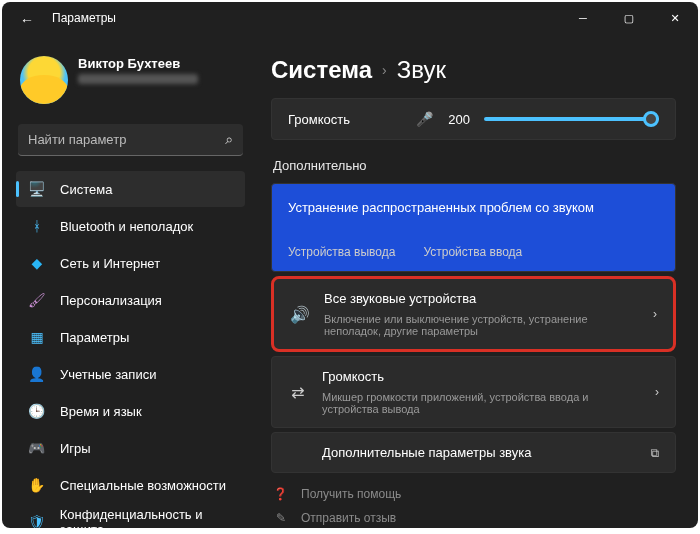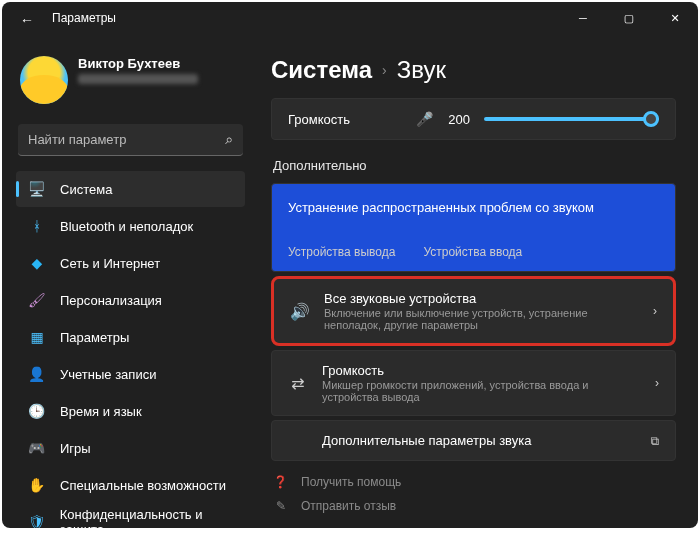--- a/index.html
+++ b/index.html
@@ -44,21 +44,21 @@
 .sect{font-size:13px;color:#e8e8e8;margin:18px 0 10px 2px}
 .trouble{background:#1d4ed8;border:1px solid #333;border-radius:4px;padding:16px 16px 12px 16px;margin-bottom:4px}
 .trouble .t{font-size:13px;margin-bottom:30px}
 .trouble .btns{display:flex;gap:28px}
 .trouble .btns span{font-size:12px;color:#ccc;cursor:pointer}
 .row{background:#2b2b2b;border:1px solid #333;border-radius:4px;padding:12px 16px;display:flex;align-items:center;gap:14px;margin-bottom:4px;cursor:pointer}
 .row.hl{border:3px solid #d93025;border-radius:8px}
 .row .ric{width:20px;flex-shrink:0;color:#ccc;font-size:16px;display:flex;align-items:center;justify-content:center}
 .row .txt{flex:1}
 .row .txt .t1{font-size:13px}
-.row .txt .t2{font-size:11px;color:#999;margin-top:1px}
+.row .txt .t2{font-size:11px;color:#999;margin-top:7px}
 .row .arr{color:#ccc;font-size:12px}
 .footer{margin-top:14px;padding-left:2px}
 .flink{display:flex;align-items:center;gap:12px;font-size:12px;color:#8a8a8a;margin-bottom:10px;cursor:pointer}
 .flink .fi{width:16px;text-align:center}
 </style>
 </head>
 <body>
 
 <div class="window">
   <div class="titlebar">

